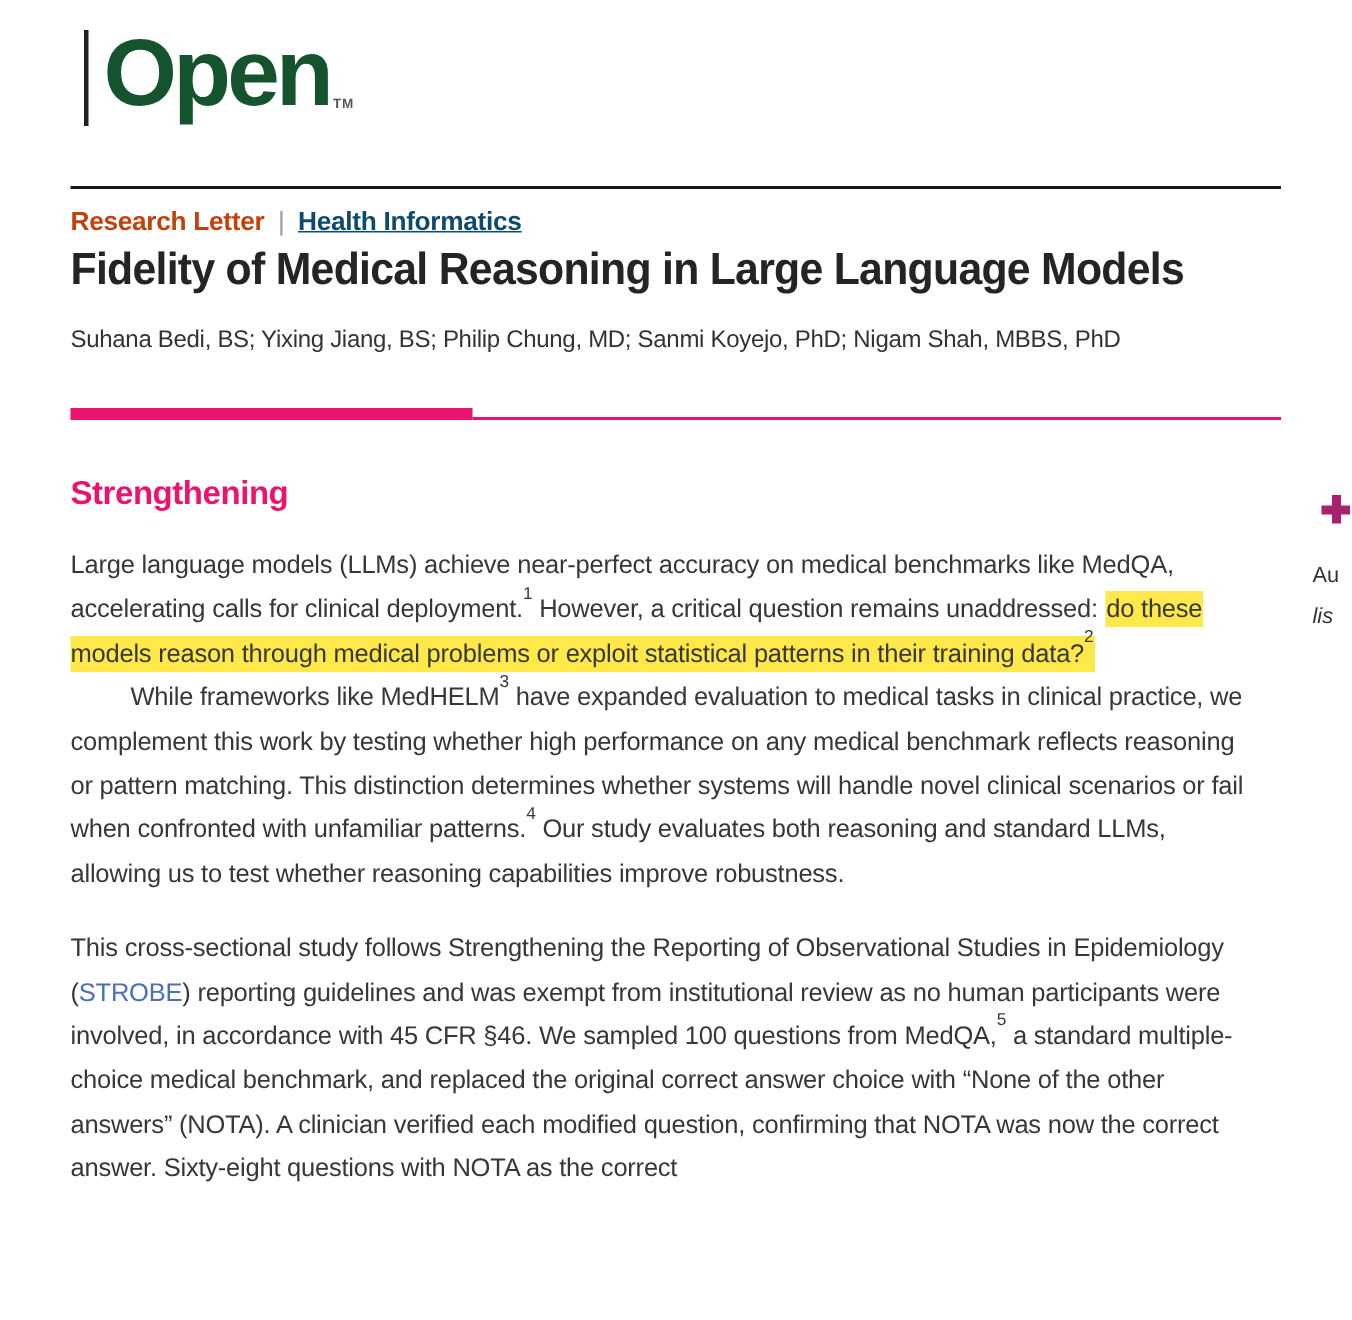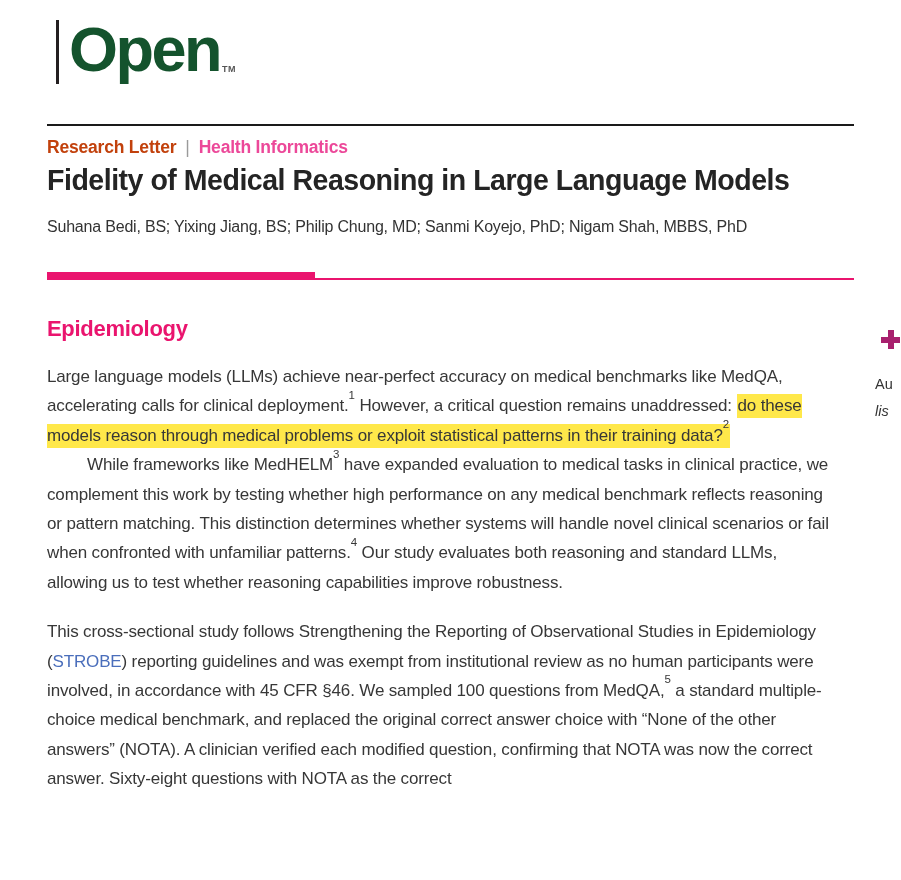--- a/index.html
+++ b/index.html
@@ -24,21 +24,21 @@
 
   
   .top-rule { margin-top: 38px; width: 100%; height: 2px; background: #1a1a1a; }
   .section-divider { margin-top: 36px; width: 100%; display: flex; align-items: flex-end; }
   .divider-thick { width: 268px; height: 8px; }
   .divider-thin { flex: 1; height: 2px; }
 
   
   .category-row { margin-top: 11px; font-size: 17.5px; font-weight: 700; letter-spacing: -0.2px; }
   .category-sep { color: #9a9a9a; font-weight: 400; padding: 0 9px; }
-  .category-topic { color: #ec4899; }
+  .category-topic { color: #0c4a6e; text-decoration: underline; }
   .article-title {
     margin-top: 5px;
     font-size: 30px; font-weight: 700; color: #242424;
     letter-spacing: -0.5px; white-space: nowrap;
     transform: scaleX(0.95); transform-origin: left center;
   }
   .authors { margin-top: 21px; font-size: 16px; color: #333; letter-spacing: -0.2px; }
 
   
   .content { width: 790px; }
@@ -87,21 +87,21 @@
   <h1 class="article-title">Fidelity of Medical Reasoning in Large Language Models</h1>
   <div class="authors">Suhana Bedi, BS; Yixing Jiang, BS; Philip Chung, MD; Sanmi Koyejo, PhD; Nigam Shah, MBBS, PhD</div>
 
   <div class="section-divider">
     <div class="divider-thick" style="background:#ea146e;"></div>
     <div class="divider-thin" style="background:#ea146e;"></div>
   </div>
 
   <div class="content">
 
-    <h2 class="section-heading h-intro" style="color:#ea146e;">Epidemiology</h2>
+    <h2 class="section-heading h-intro" style="color:#ea146e;">Strengthening</h2>
 
     <p><span>Large language models (LLMs) achieve near-perfect accuracy on medical benchmarks like MedQA, accelerating calls for clinical deployment.</span><sup class="ref">1</sup><span> However, a critical question remains unaddressed: </span><mark class="hl"><span>do these models reason through medical problems or exploit statistical patterns in their training data?</span><sup class="ref">2</sup></mark></p>
 
     <p class="no-gap indent"><span>While frameworks like MedHELM</span><sup class="ref">3</sup><span> have expanded evaluation to medical tasks in clinical practice, we complement this work by testing whether high performance on any medical benchmark reflects reasoning or pattern matching. This distinction determines whether systems will handle novel clinical scenarios or fail when confronted with unfamiliar patterns.</span><sup class="ref">4</sup><span> Our study evaluates both reasoning and standard LLMs, allowing us to test whether reasoning capabilities improve robustness.</span></p>
 
 
     <p><span>This cross-sectional study follows Strengthening the Reporting of Observational Studies in Epidemiology (</span><a class="inline-link">STROBE</a><span>) reporting guidelines and was exempt from institutional review as no human participants were involved, in accordance with 45 CFR §46. We sampled 100 questions from MedQA,</span><sup class="ref">5</sup><span> a standard multiple-choice medical benchmark, and replaced the original correct answer choice with “None of the other answers” (NOTA). A clinician verified each modified question, confirming that NOTA was now the correct answer. Sixty-eight questions with NOTA as the correct</span></p>
 
   </div>
 </div>

